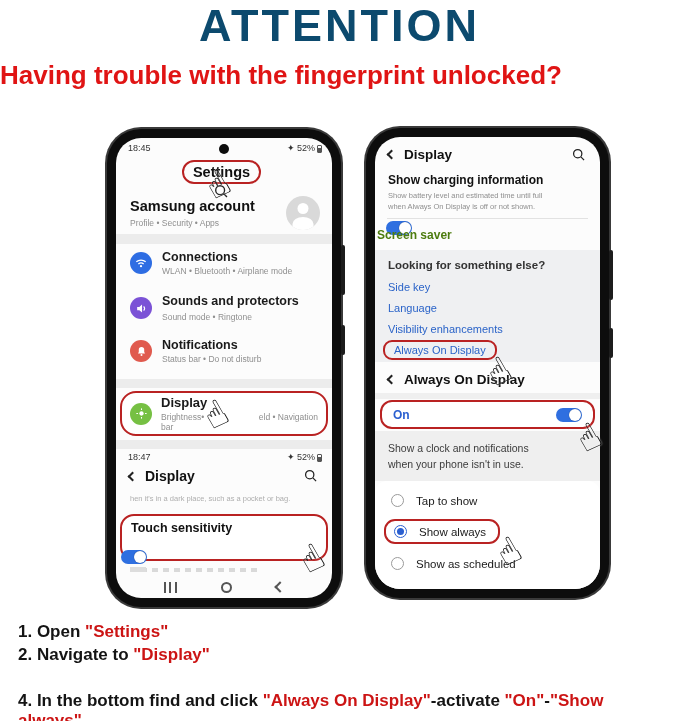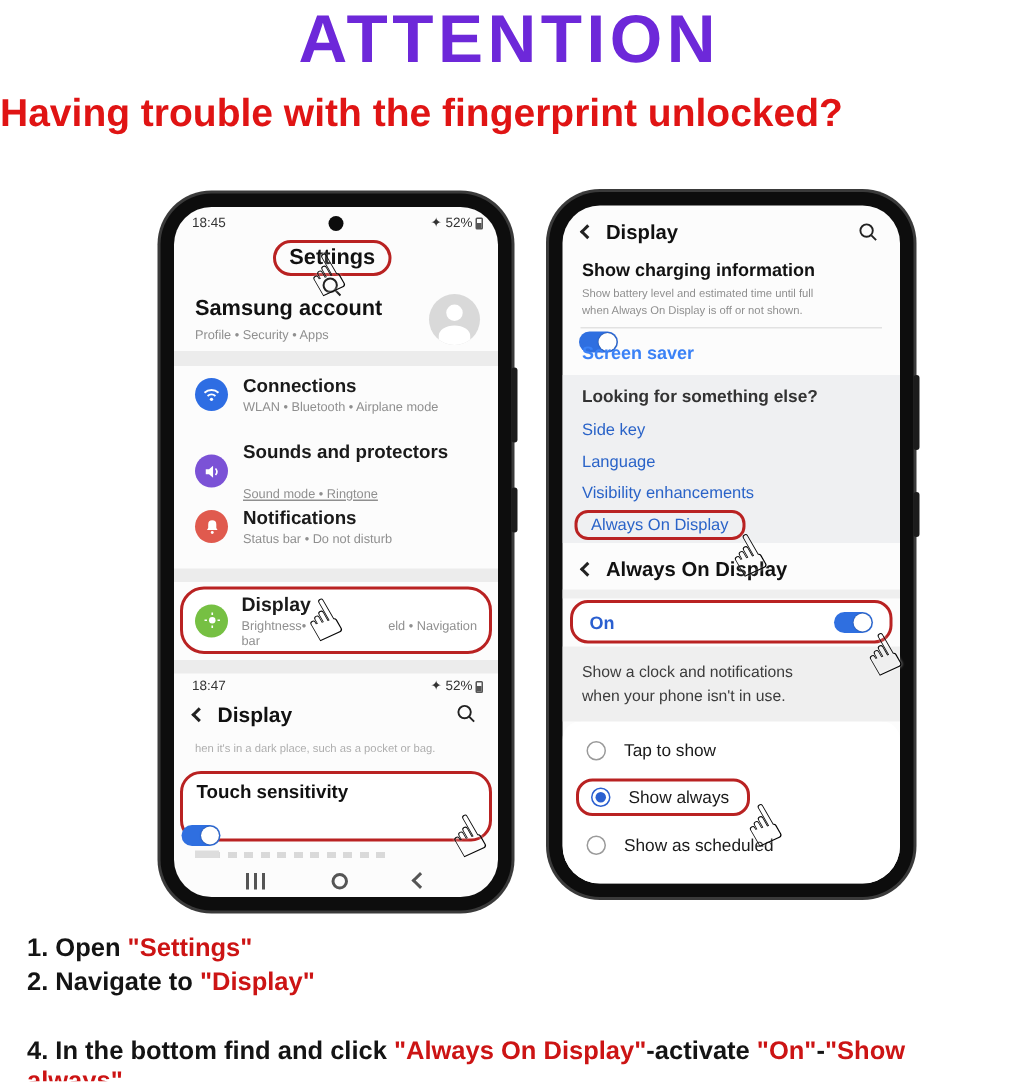--- a/index.html
+++ b/index.html
@@ -1,21 +1,21 @@
 <!DOCTYPE html>
 <html><head>
 <meta charset="utf-8">
 <style>
   * { margin:0; padding:0; box-sizing:border-box; }
   body { background:#fff; font-family:"Liberation Sans", sans-serif; }
   .canvas { position:relative; width:679px; height:721px; background:#fff; overflow:hidden; }
 
   
   .h1 { position:absolute; top:0; left:0; width:100%; text-align:center;
-        font-size:45px; font-weight:bold; letter-spacing:3px; color:#6d28d9; }
+        font-size:45px; font-weight:bold; letter-spacing:3px; color:#0c4a6e; }
   .h2 { position:absolute; top:60px; left:0; width:100%; 
         font-size:26px; font-weight:bold; color:#e01414; }
 
   
   .phone { position:absolute; background:#0d0d0d; border-radius:34px; padding:9px;
            box-shadow:0 0 0 2px #3a3a3a; }
   .phone-left  { left:107px; top:129px; width:234px; height:478px; }
   .phone-right { left:366px; top:128px; width:243px; height:470px; }
   .screen { position:relative; width:100%; height:100%; background:#fcfcfc;
             border-radius:25px; overflow:hidden; }
@@ -134,21 +134,21 @@
 
       <div class="abs flexrow" style="top:156px;left:14px;right:10px;gap:10px;">
         <span class="circ" style="background:#7b52d6;">
           <svg width="13" height="13" viewBox="0 0 24 24">
               <path d="M4 9v6h4l5 4.5V4.5L8 9z" fill="#fff"></path>
               <path d="M16 8a6 6 0 0 1 0 8" stroke="#fff" stroke-width="2" fill="none"></path>
             </svg>
         </span>
         <div>
           <div class="menu-label">Sounds and protectors</div>
-          <div class="sub" style="margin-top:16px;text-decoration:underline;">Sound mode • Ringtone</div>
+          <div class="sub" style="margin-top:4px;">Sound mode • Ringtone</div>
         </div>
       </div>
 
       <div class="abs flexrow" style="top:200px;left:14px;right:10px;gap:10px;">
         <span class="circ" style="background:#e05a4e;">
           <svg width="13" height="13" viewBox="0 0 24 24">
               <path d="M12 3.5a5 5 0 0 0-5 5v4.5L5.5 15.5h13L17 13V8.5a5 5 0 0 0-5-5z" fill="#fff"></path>
               <circle cx="12" cy="18.5" r="1.8" fill="#fff"></circle>
             </svg>
         </span>
@@ -241,21 +241,21 @@
       </div>
 
       <div class="abs" style="top:36px;left:13px;right:12px;">
         <div style="font-size:12px;font-weight:bold;color:#111;">Show charging information</div>
         <div class="sub" style="font-size:7.5px;width:162px;margin-top:3px;line-height:1.5;">Show battery level and estimated time until full when Always On Display is off or not shown.</div>
         <div class="toggle abs" style="right:2px;top:8px;"></div>
       </div>
 
       <div class="abs" style="top:81px;left:12px;right:12px;height:1px;background:#e2e2e2;"></div>
 
-      <div class="abs" style="top:91px;left:13px;font-size:12px;font-weight:bold;color:#3b82f6;">Screen saver</div>
+      <div class="abs" style="top:91px;left:2px;font-size:12px;font-weight:bold;color:#4d7c0f;">Screen saver</div>
 
       <div class="abs" style="top:113px;left:0;right:0;height:112px;background:#eff0f2;">
         <div class="abs" style="top:9px;left:13px;font-size:11.5px;font-weight:bold;color:#333;">Looking for something else?</div>
         <div class="abs link" style="top:31px;left:13px;">Side key</div>
         <div class="abs link" style="top:52px;left:13px;">Language</div>
         <div class="abs link" style="top:73px;left:13px;">Visibility enhancements</div>
         <div class="abs link ring" style="top:90px;left:8px;padding:2px 9px;border-radius:9px;">Always On Display</div>
       </div>
 
       <div class="abs flexrow" style="top:235px;left:13px;gap:9px;">

